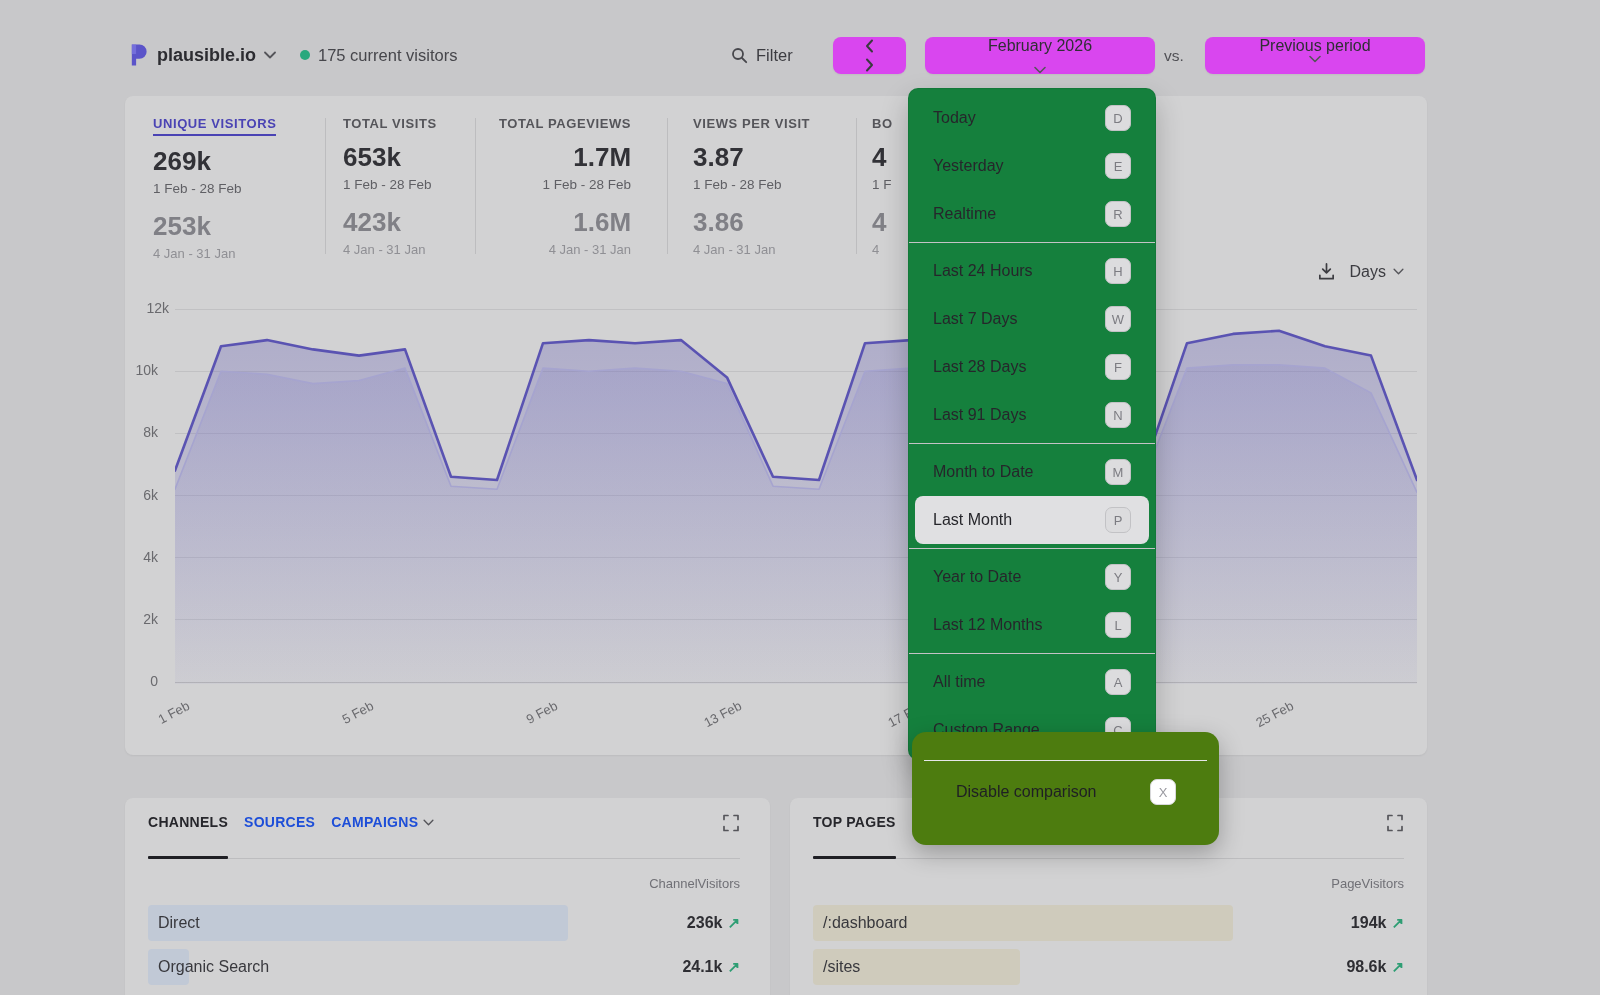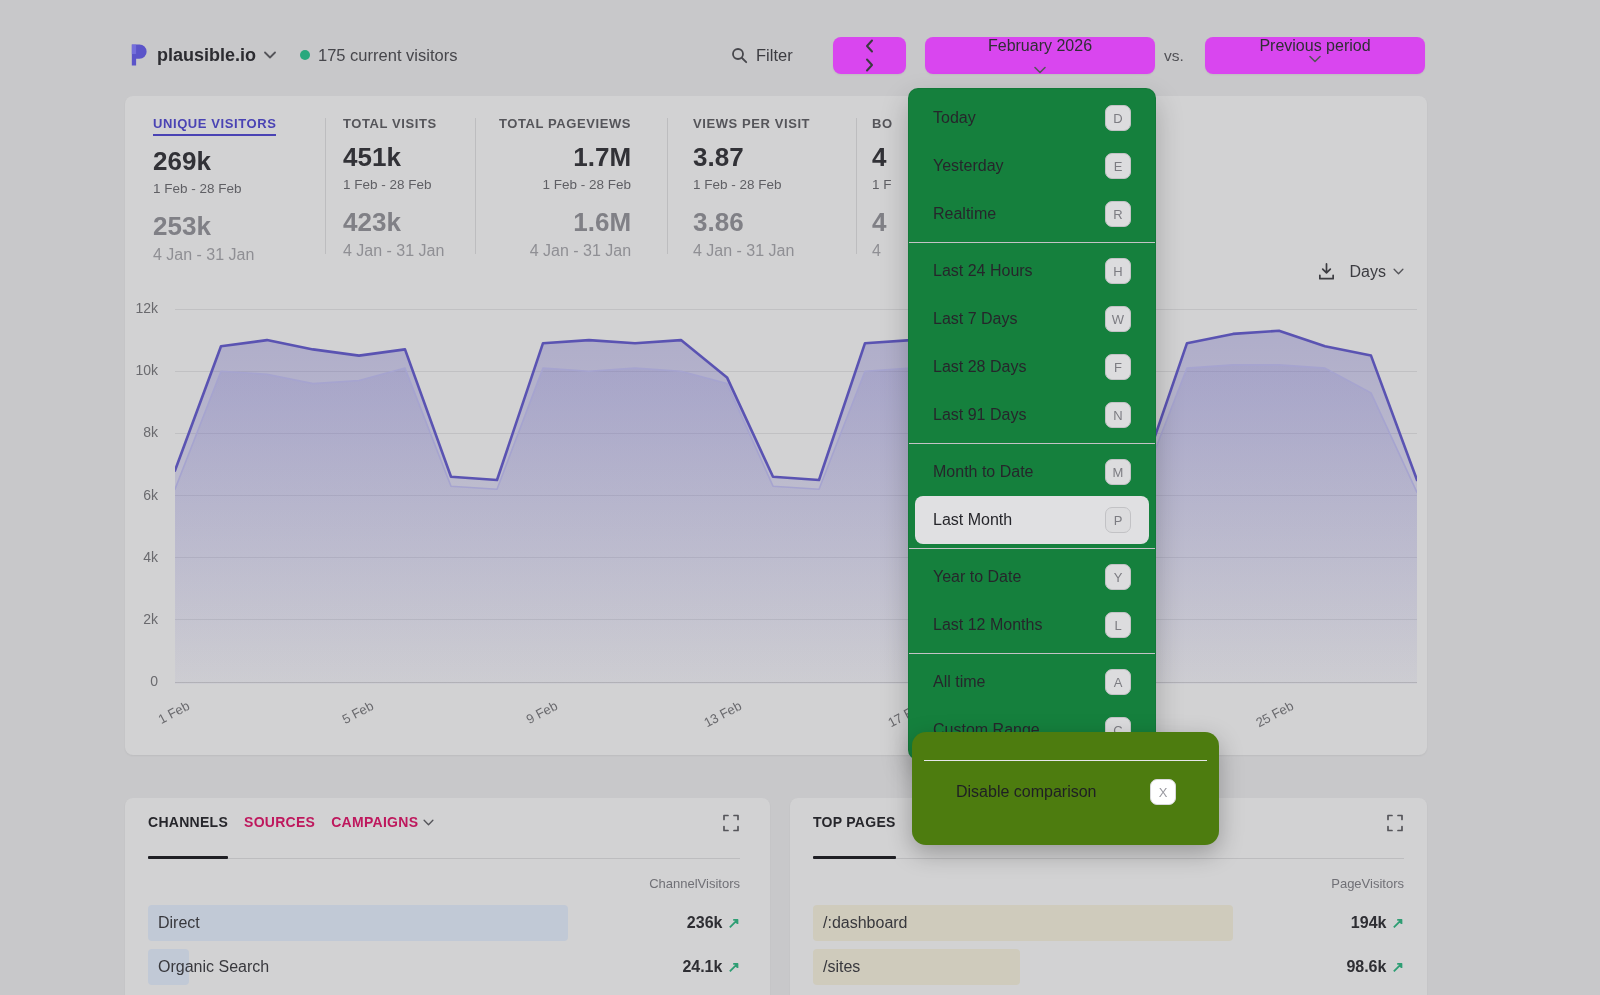--- a/index.html
+++ b/index.html
@@ -23,21 +23,21 @@
   
   .card{position:absolute;background:#d2d2d3;border-radius:8px;box-shadow:0 1px 2px rgba(0,0,0,0.06);}
 
   
   .stat{position:absolute;top:18px;}
   .stat-label{font-size:13px;font-weight:700;letter-spacing:.045em;color:#55555a;display:inline-block;}
   .stat-label.active{color:#4a43b4;border-bottom:2px solid #4a43b4;padding-bottom:3px;}
   .stat-value{font-size:26px;font-weight:700;color:#323237;margin-top:10px;}
   .stat-period{font-size:13.5px;color:#5f5f64;margin-top:4px;}
   .stat-prev{font-size:26px;font-weight:700;color:#808086;margin-top:15px;}
-  .stat-prev-period{font-size:16px;color:#8f8f94;margin-top:4px;}
+  .stat-prev-period{font-size:13px;color:#8f8f94;margin-top:4px;}
   .stat-divider{position:absolute;top:22px;width:1px;height:136px;background:#bdbdbf;}
 
   
   .ytick{position:absolute;width:33px;text-align:right;font-size:14px;color:#6a6a6e;}
   .xtick{position:absolute;font-size:13px;color:#6a6a6e;white-space:nowrap;
          transform:translateX(-100%) rotate(-28deg);transform-origin:100% 0;}
   .chart-controls{position:absolute;right:23px;top:166px;display:flex;align-items:center;gap:14px;}
   .interval-label{font-size:16px;color:#3c3c41;}
 
   
@@ -57,21 +57,21 @@
   .spotlight-row{position:absolute;left:0;right:0;top:36px;height:48px;display:flex;align-items:center;
                  justify-content:space-between;padding:0 43px 0 44px;cursor:pointer;}
   .spotlight-row .menu-item-label{color:#1f1f24;}
   .spotlight-row .kbd{background:#ffffff;border-color:#d8d8da;color:#9a9aa0;}
 
   
   .bcard{position:absolute;top:798px;height:240px;background:#d2d2d3;border-radius:8px;
          box-shadow:0 1px 2px rgba(0,0,0,0.06);}
   .bcard-inner{position:absolute;top:0;bottom:0;left:23px;}
   .tabs-row{position:absolute;left:0;right:0;top:16px;display:flex;align-items:center;gap:16px;}
-  .tab{font-size:14px;font-weight:600;letter-spacing:.02em;color:#be185d;cursor:pointer;
+  .tab{font-size:14px;font-weight:600;letter-spacing:.02em;color:#1d4ed8;cursor:pointer;
        display:flex;align-items:center;gap:5px;}
   .tab.active{font-weight:800;color:#26262b;}
   .card-divider{position:absolute;left:0;right:0;top:60px;height:1px;background:#bdbdbf;}
   .tab-underline{position:absolute;top:58px;height:3px;background:#1f1f24;border-radius:1px;}
   .expand-btn{position:absolute;right:0;top:16px;color:#55555a;cursor:pointer;}
   .thead{position:absolute;left:0;right:0;top:78px;display:flex;justify-content:flex-end;
          font-size:13px;color:#707076;}
   .rows{position:absolute;left:0;right:0;top:107px;}
   .trow{position:relative;height:36px;margin-bottom:8px;cursor:pointer;}
   .trow .bar{position:absolute;left:0;top:0;bottom:0;border-radius:4px;}
@@ -143,21 +143,21 @@
     <span class="chev">
       <svg width="12" height="8" viewBox="0 0 12 8">
           <path d="M1 1.5 L6 6.5 L11 1.5" fill="none" stroke="currentColor" stroke-width="1.6" stroke-linecap="round" stroke-linejoin="round"></path>
         </svg>
     </span>
   </div>
 
   <div class="card" style="left:125px;top:96px;width:1302px;height:659px;">
     <div id="stats">
         <div class="stat" style="left: 28px;"><div class="stat-label active">UNIQUE VISITORS</div><div class="stat-value">269k</div><div class="stat-period">1 Feb - 28 Feb</div><div class="stat-prev">253k</div><div class="stat-prev-period">4 Jan - 31 Jan</div></div>
-        <div class="stat" style="left: 218px;"><div class="stat-label">TOTAL VISITS</div><div class="stat-value">451k</div><div class="stat-period">1 Feb - 28 Feb</div><div class="stat-prev">423k</div><div class="stat-prev-period">4 Jan - 31 Jan</div></div>
+        <div class="stat" style="left: 218px;"><div class="stat-label">TOTAL VISITS</div><div class="stat-value">653k</div><div class="stat-period">1 Feb - 28 Feb</div><div class="stat-prev">423k</div><div class="stat-prev-period">4 Jan - 31 Jan</div></div>
         <div class="stat" style="left: 374px; text-align: right;"><div class="stat-label">TOTAL PAGEVIEWS</div><div class="stat-value">1.7M</div><div class="stat-period">1 Feb - 28 Feb</div><div class="stat-prev">1.6M</div><div class="stat-prev-period">4 Jan - 31 Jan</div></div>
         <div class="stat" style="left: 568px;"><div class="stat-label">VIEWS PER VISIT</div><div class="stat-value">3.87</div><div class="stat-period">1 Feb - 28 Feb</div><div class="stat-prev">3.86</div><div class="stat-prev-period">4 Jan - 31 Jan</div></div>
         <div class="stat" style="left: 747px;"><div class="stat-label">BO</div><div class="stat-value">4</div><div class="stat-period">1 F</div><div class="stat-prev">4</div><div class="stat-prev-period">4</div></div>
         <div class="stat-divider" style="left: 200px;"></div>
         <div class="stat-divider" style="left: 350px;"></div>
         <div class="stat-divider" style="left: 542px;"></div>
         <div class="stat-divider" style="left: 731px;"></div>
       </div>
 
     <div class="chart-controls">
@@ -176,21 +176,21 @@
       </span>
     </div>
 
     <div id="yticks">
         <div class="ytick" style="left: 0px; top: 577px;">0</div>
         <div class="ytick" style="left: 0px; top: 514.833px;">2k</div>
         <div class="ytick" style="left: 0px; top: 452.667px;">4k</div>
         <div class="ytick" style="left: 0px; top: 390.5px;">6k</div>
         <div class="ytick" style="left: 0px; top: 328.333px;">8k</div>
         <div class="ytick" style="left: 0px; top: 266.167px;">10k</div>
-        <div class="ytick" style="left: 0px; top: 204px;">12k</div>
+        <div class="ytick" style="left: 11px; top: 204px;">12k</div>
       </div>
     <div id="chart-holder" class="abs" style="left:50px;top:210px;"><svg width="1242" height="378">
           <defs>
             <linearGradient id="gCur" gradientUnits="userSpaceOnUse" x1="0" y1="0" x2="0" y2="376">
               <stop offset="0" stop-color="#564fb2" stop-opacity="0.30"></stop>
               <stop offset="1" stop-color="#564fb2" stop-opacity="0.03"></stop>
             </linearGradient>
             <linearGradient id="gPrev" gradientUnits="userSpaceOnUse" x1="0" y1="0" x2="0" y2="376">
               <stop offset="0" stop-color="#8c8ac8" stop-opacity="0.25"></stop>
               <stop offset="1" stop-color="#8c8ac8" stop-opacity="0.02"></stop>

